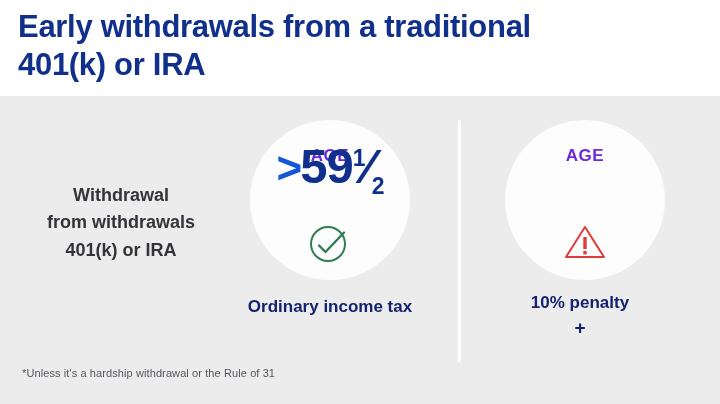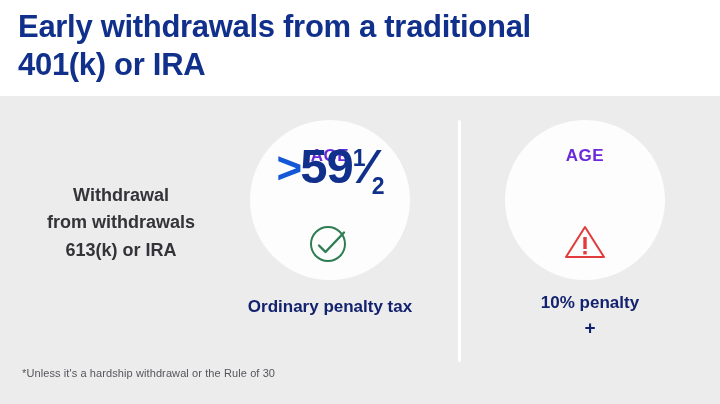--- a/index.html
+++ b/index.html
@@ -145,21 +145,21 @@
     font-size: 17px;
     font-weight: bold;
     line-height: 1.5;
   }
   .caption-left {
     left: 230px;
     top: 294px;
     width: 200px;
   }
   .caption-right {
-    left: 470px;
+    left: 460px;
     top: 290px;
     width: 240px;
   }
   .plus {
     font-size: 19px;
     line-height: 1.25;
   }
 
   
   .footnote {
@@ -179,21 +179,21 @@
 
   <div class="title">Early withdrawals from a traditional 401(k) or IRA</div>
 
   <div class="panel"></div>
 
   <div class="divider"></div>
 
   <div class="left-col">
     <div>Withdrawal</div>
     <div>from withdrawals</div>
-    <div>613(k) or IRA</div>
+    <div>401(k) or IRA</div>
   </div>
 
   <div class="circle circle-left">
     <div class="age-label">AGE</div>
     <div class="age-value">
       <span class="cmp">&gt;</span><span>59</span><span class="frac"><sup>1</sup>⁄<sub>2</sub></span>
     </div>
     <div class="status-icon">
       <svg width="46" height="46" viewBox="0 0 46 46">
         <circle cx="21" cy="24" r="17" fill="none" stroke="#2f7d52" stroke-width="2"></circle>
@@ -207,23 +207,23 @@
     <div class="status-icon">
       <svg width="46" height="44" viewBox="0 0 46 44">
         <path d="M23 7 L42 37 L4 37 Z" fill="none" stroke="#e23b3b" stroke-width="2" stroke-linejoin="round"></path>
         <rect x="21.3" y="17" width="3.4" height="12" fill="#e23b3b"></rect>
         <rect x="21.3" y="31" width="3.4" height="3.4" fill="#e23b3b"></rect>
       </svg>
     </div>
   </div>
 
   <div class="caption caption-left">
-    <div>Ordinary penalty tax</div>
+    <div>Ordinary income tax</div>
   </div>
 
   <div class="caption caption-right">
     <div>10% penalty</div>
     <div class="plus">+</div>
   </div>
 
-  <div class="footnote">*Unless it's a hardship withdrawal or the Rule of 30</div>
+  <div class="footnote">*Unless it's a hardship withdrawal or the Rule of 31</div>
 
 </div>
 
 </body></html>

